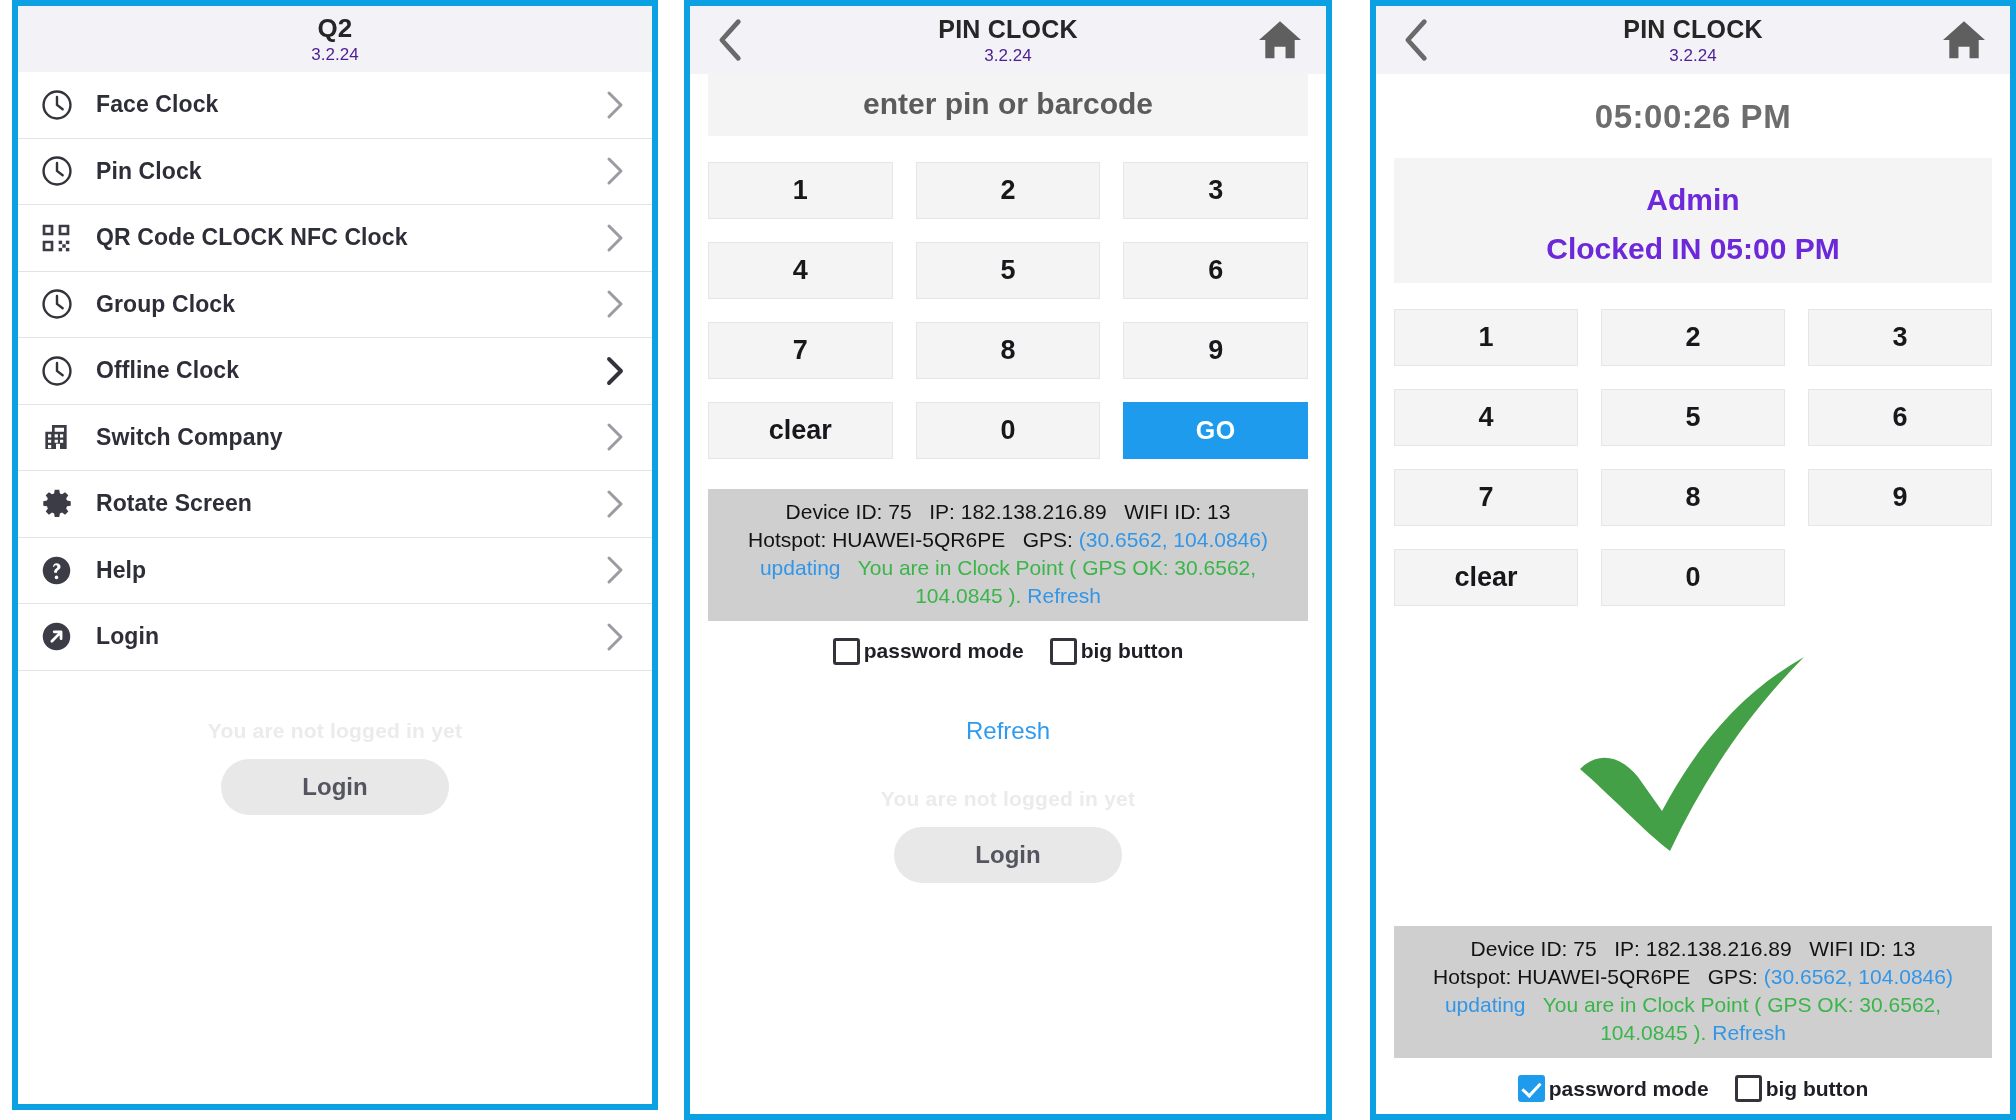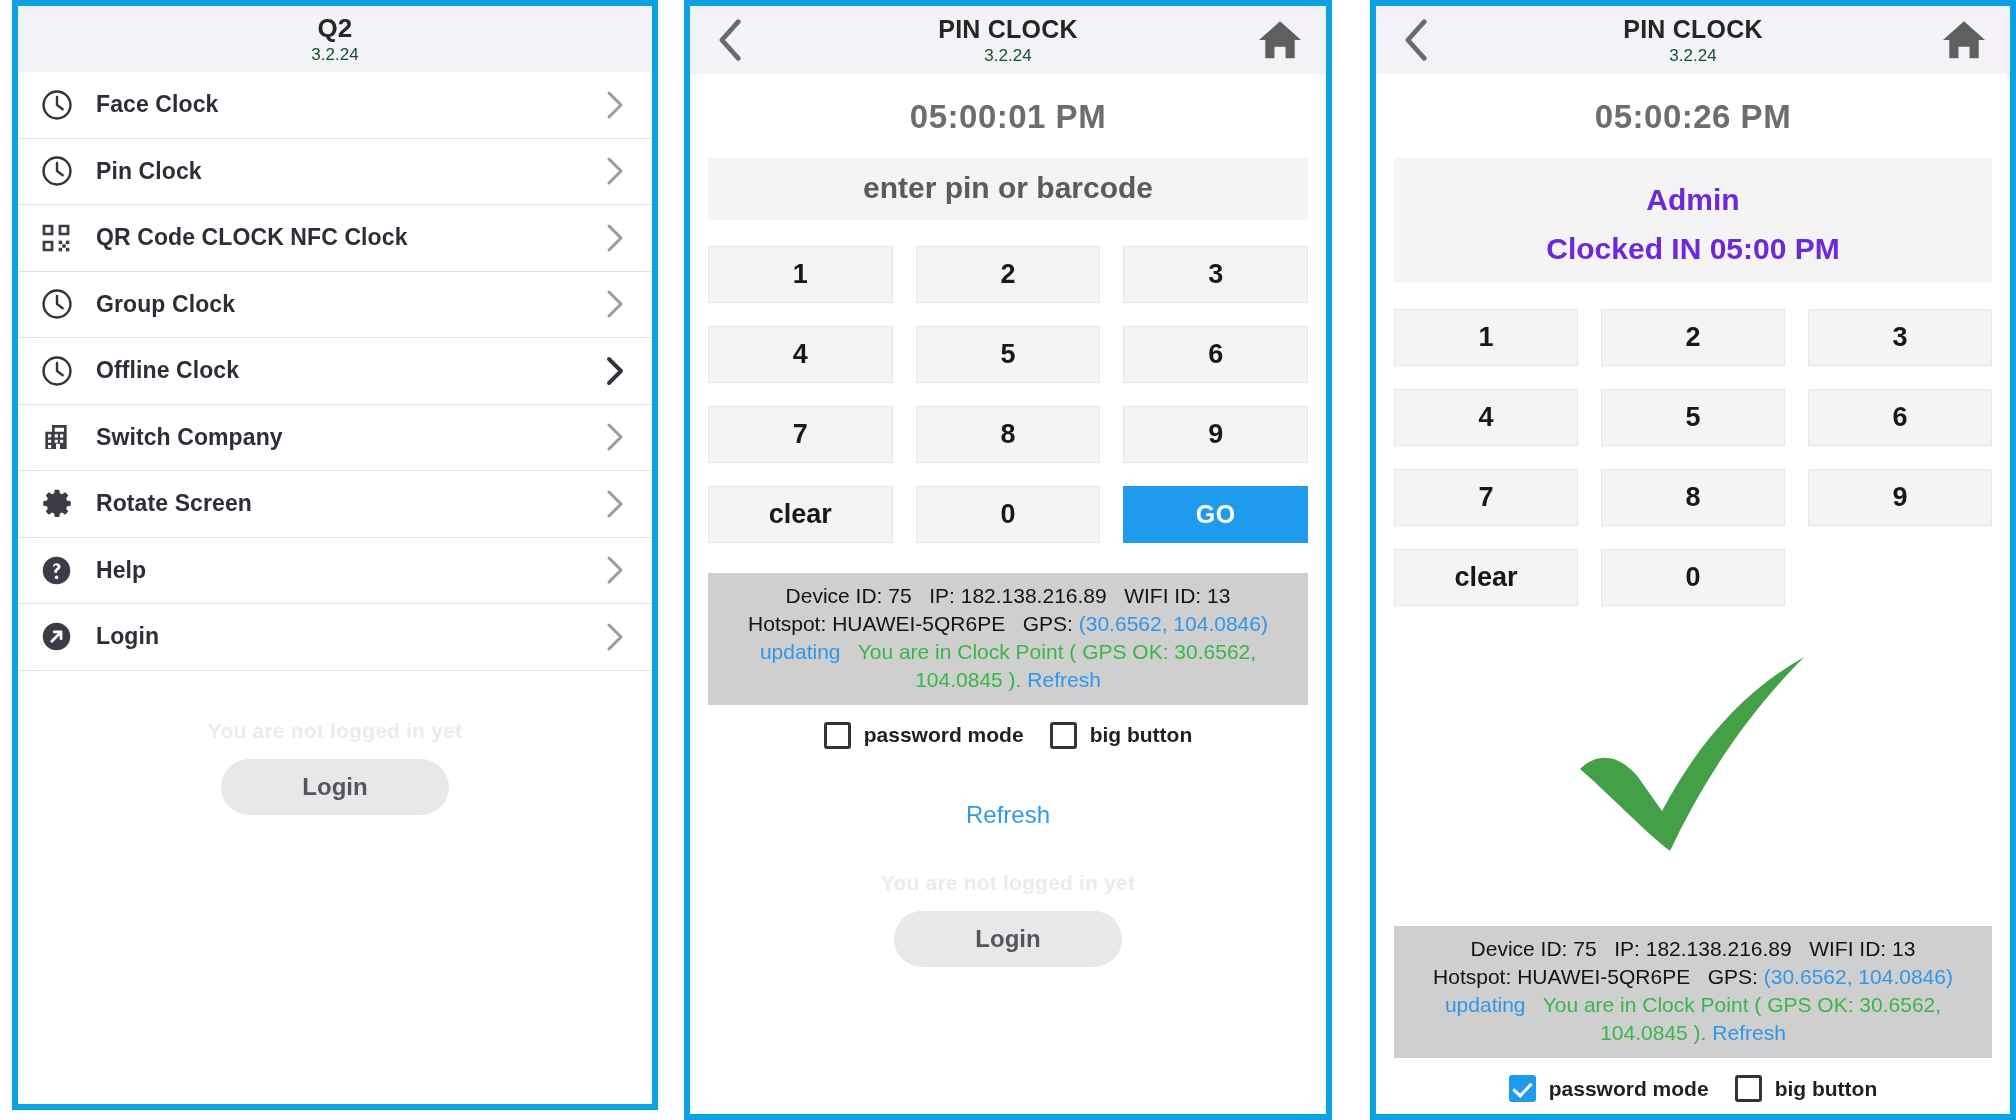--- a/index.html
+++ b/index.html
@@ -26,21 +26,21 @@
     position: relative;
     background: #f3f3f7;
     height: 68px;
     display: flex; align-items: center; justify-content: center;
   }
   .hdr-titles { text-align: center; line-height: 1; }
   .hdr-title {
     font-size: 25px; font-weight: bold; color: #262626;
     letter-spacing: .2px;
   }
-  .hdr-sub { font-size: 17px; color: #14532d; margin-top: 5px; }
+  .hdr-sub { font-size: 17px; color: #4c1d95; margin-top: 5px; }
   .hdr-menu { height: 66px; }
   .hdr-menu .hdr-title { font-size: 26px; }
 
   .back-btn {
     position: absolute; left: 18px; top: 50%; transform: translateY(-50%);
     width: 46px; height: 46px; display: flex; align-items: center; justify-content: center;
   }
   .home-btn {
     position: absolute; right: 22px; top: 50%; transform: translateY(-50%);
     width: 48px; height: 48px; display: flex; align-items: center; justify-content: center;
@@ -119,21 +119,21 @@
     padding: 9px 8px 11px;
     font-size: 21px; line-height: 1.33; color: #131313;
   }
   .lnk { color: #3296e8; }
   .grn { color: #3ab54a; }
 
   .checkrow {
     display: flex; align-items: center; justify-content: center;
     gap: 26px; margin-top: 17px;
   }
-  .checkitem { display: flex; align-items: center; gap: 13px; }
+  .checkitem { display: flex; align-items: center; gap: 4px; }
   .cbox {
     width: 27px; height: 27px; border: 3px solid #33333c;
     border-radius: 3px; background: #fff;
     display:flex; align-items:center; justify-content:center;
   }
   .cbox.on { background: #1F9BEE; border-color: #1F9BEE; }
   .cbox.on::after {
     content: ""; display: block;
     width: 8px; height: 15px;
     border: solid #fff; border-width: 0 3.5px 3.5px 0;
@@ -332,21 +332,20 @@
         <div class="hdr-sub">3.2.24</div>
       </div>
       <span class="home-btn">
         <svg width="46" height="42" viewBox="0 0 24 22" fill="#5f5f5f">
             <path d="M12 1.2L23 11h-3.3v9.6h-4.8v-6h-5.8v6H4.3V11H1z"></path>
           </svg>
       </span>
     </div>
 
     <div class="body">
-      <div class="clock-time">05:00:01 PM</div>
 
       <div class="pin-field">enter pin or barcode</div>
 
       <div class="keypad">
         <div class="key">1</div>
         <div class="key">2</div>
         <div class="key">3</div>
         <div class="key">4</div>
         <div class="key">5</div>
         <div class="key">6</div>

